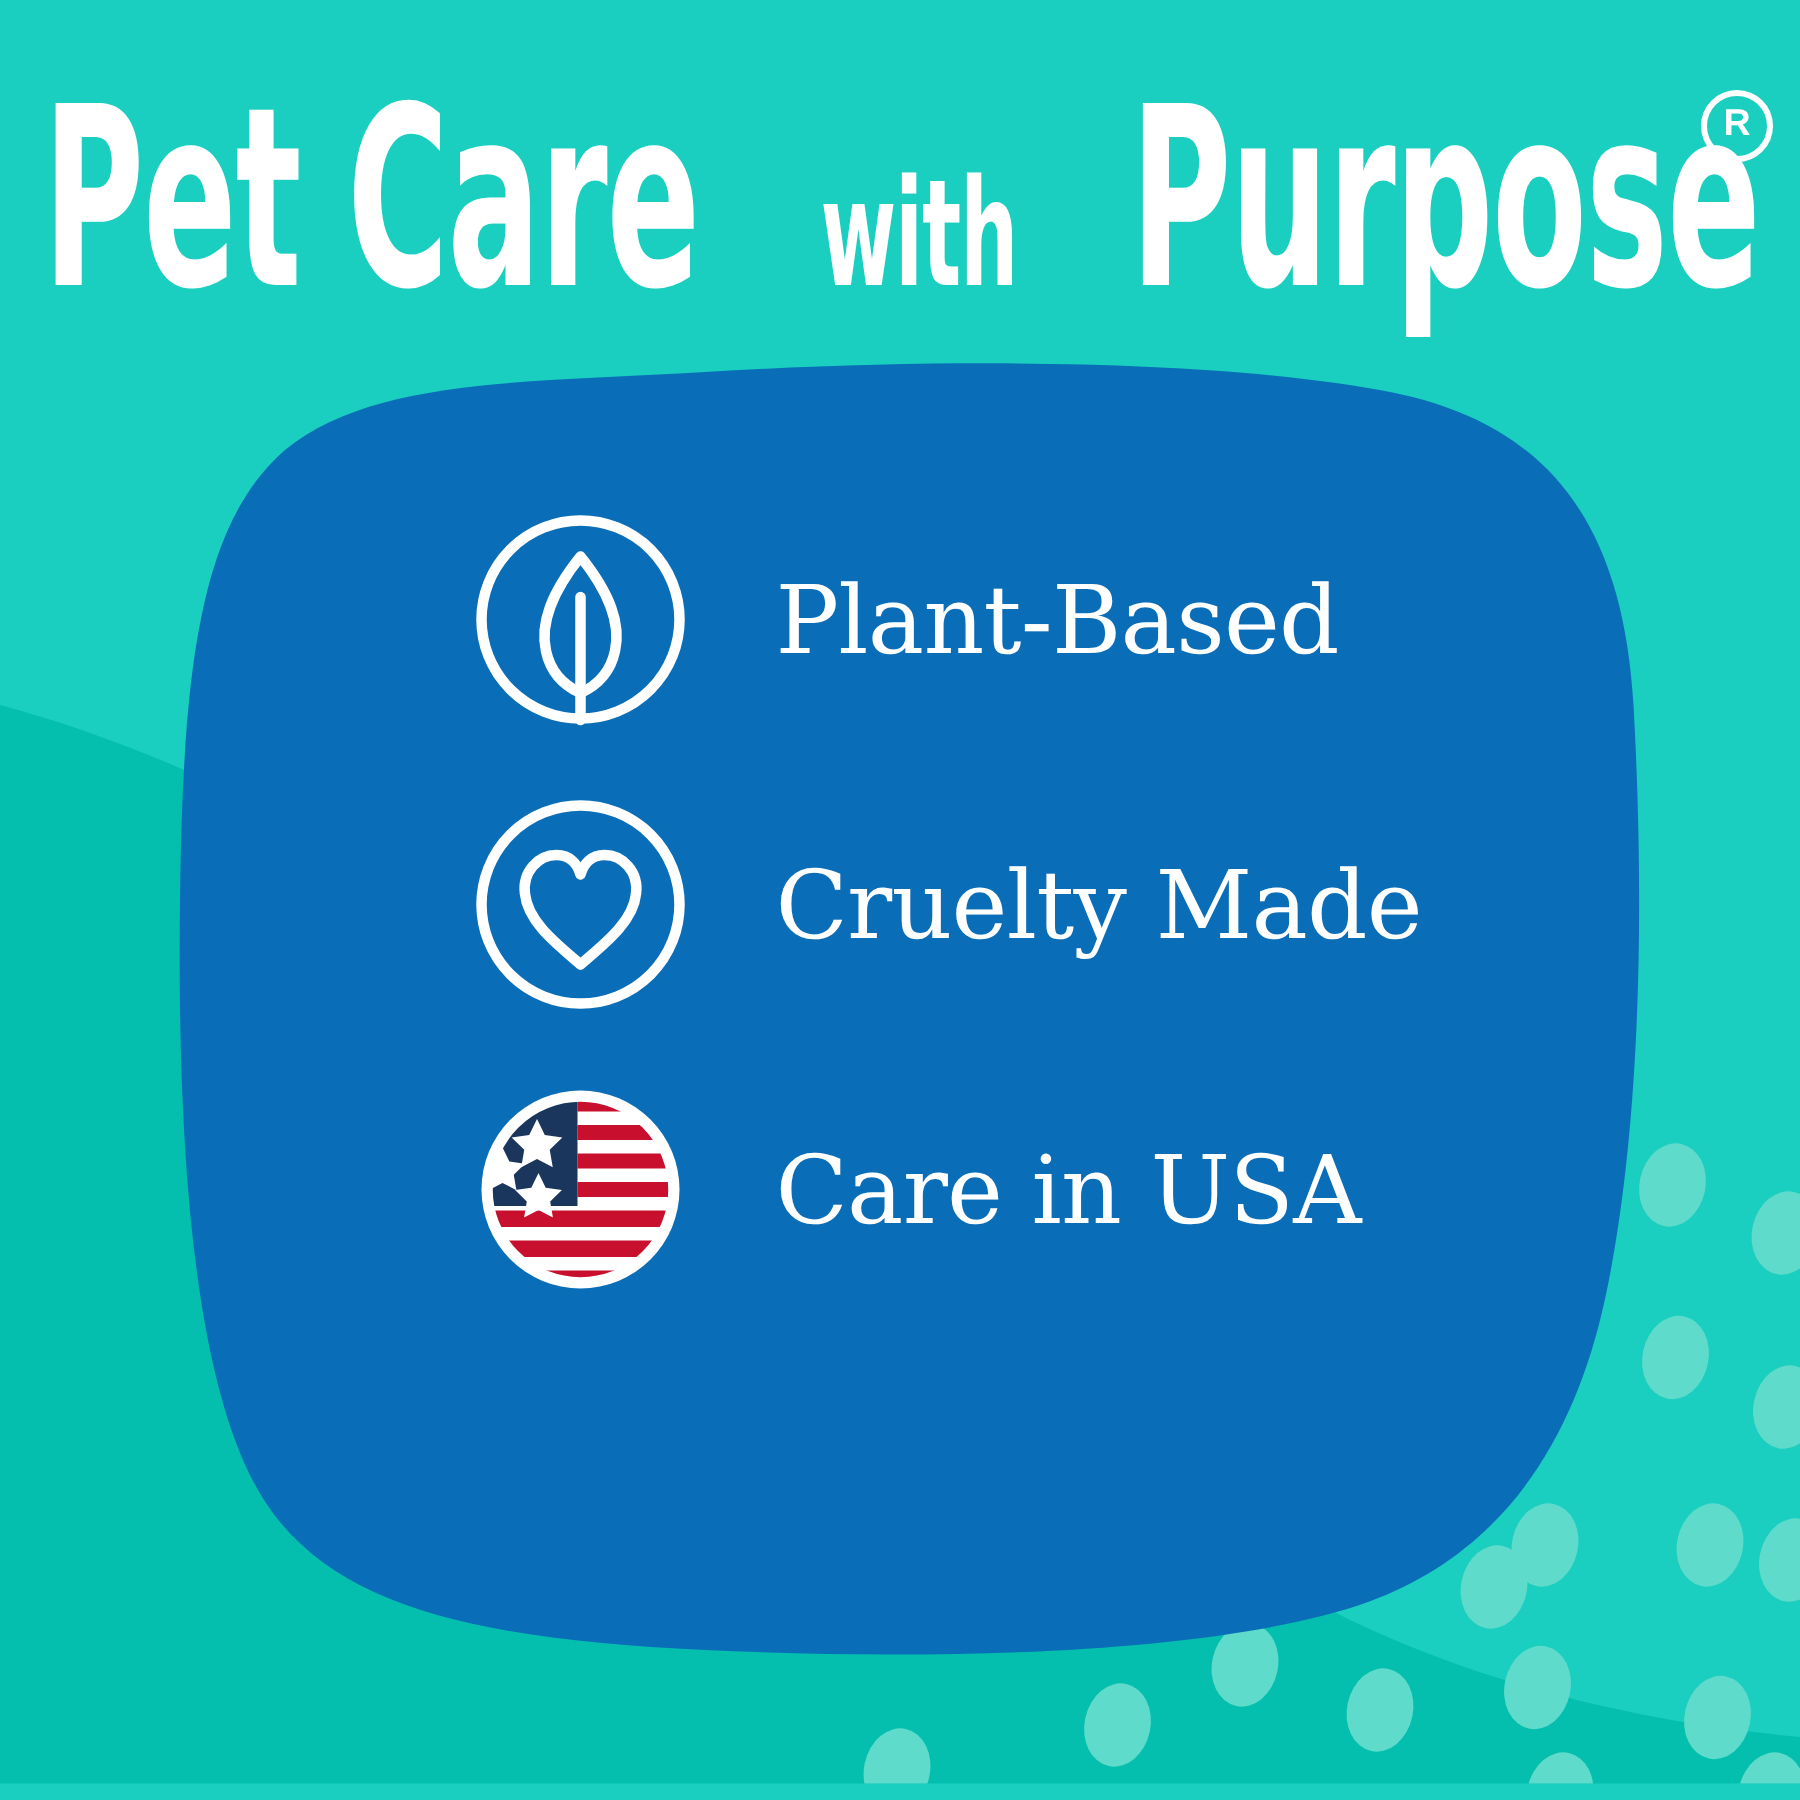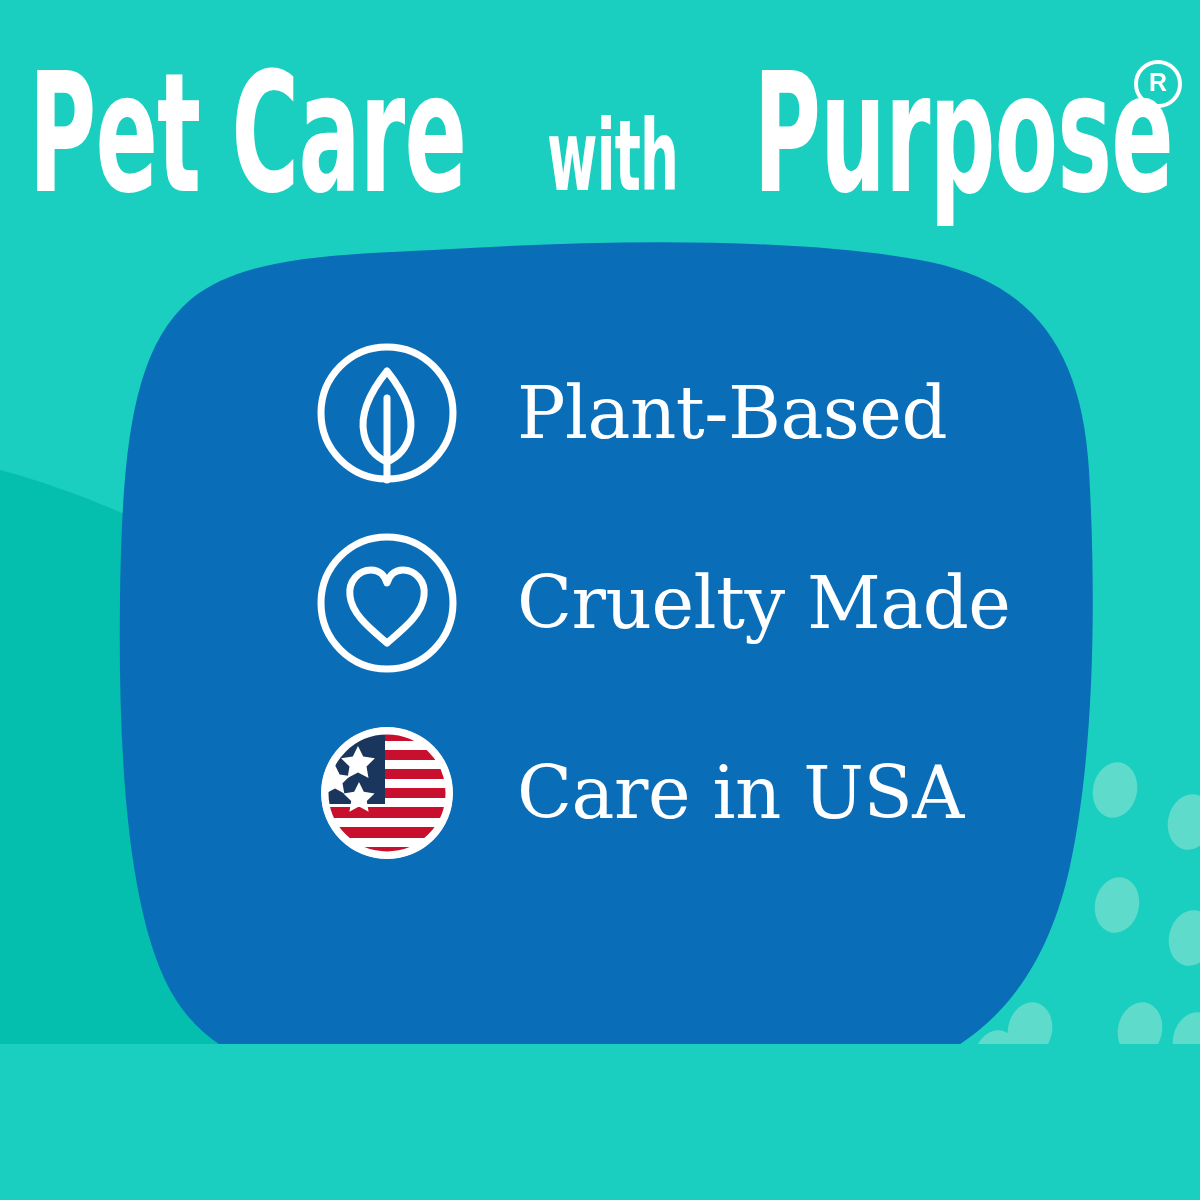--- a/index.html
+++ b/index.html
@@ -2,21 +2,21 @@
 <html><head>
 <meta charset="utf-8">
 <title>Pet Care with Purpose</title>
 <style>
   html,body{margin:0;padding:0;}
   body{
     width:1200px;height:1200px;overflow:hidden;
     font-family:"Liberation Sans",sans-serif;
     background:#1acfc0;
   }
-  #stage{position:relative;width:1200px;height:1044px;overflow:hidden;}
+  #stage{position:relative;width:1200px;height:1189px;overflow:hidden;}
 
   .layer{position:absolute;inset:0;}
   svg.layer{display:block;}
 
   
   #headline-wrap{
     position:absolute;left:0;top:18px;width:1200px;height:190px;
     display:flex;align-items:flex-end;justify-content:center;
     white-space:nowrap;
   }
@@ -46,21 +46,21 @@
     display:flex;align-items:center;height:190px;
   }
   .feature-icon{
     width:150px;height:150px;flex:0 0 150px;position:relative;
   }
   .feature-icon svg{display:block;width:150px;height:150px;}
   .feature-label{
     margin-left:55px;
     color:#ffffff;
     font-family:"DejaVu Serif","Liberation Serif",serif;
-    font-size:72px;
+    font-size:63px;
     font-weight:400;
     line-height:1;
     letter-spacing:-0.5px;
     white-space:nowrap;
   }
 </style>
 </head>
 <body>
 
 <div id="stage">

